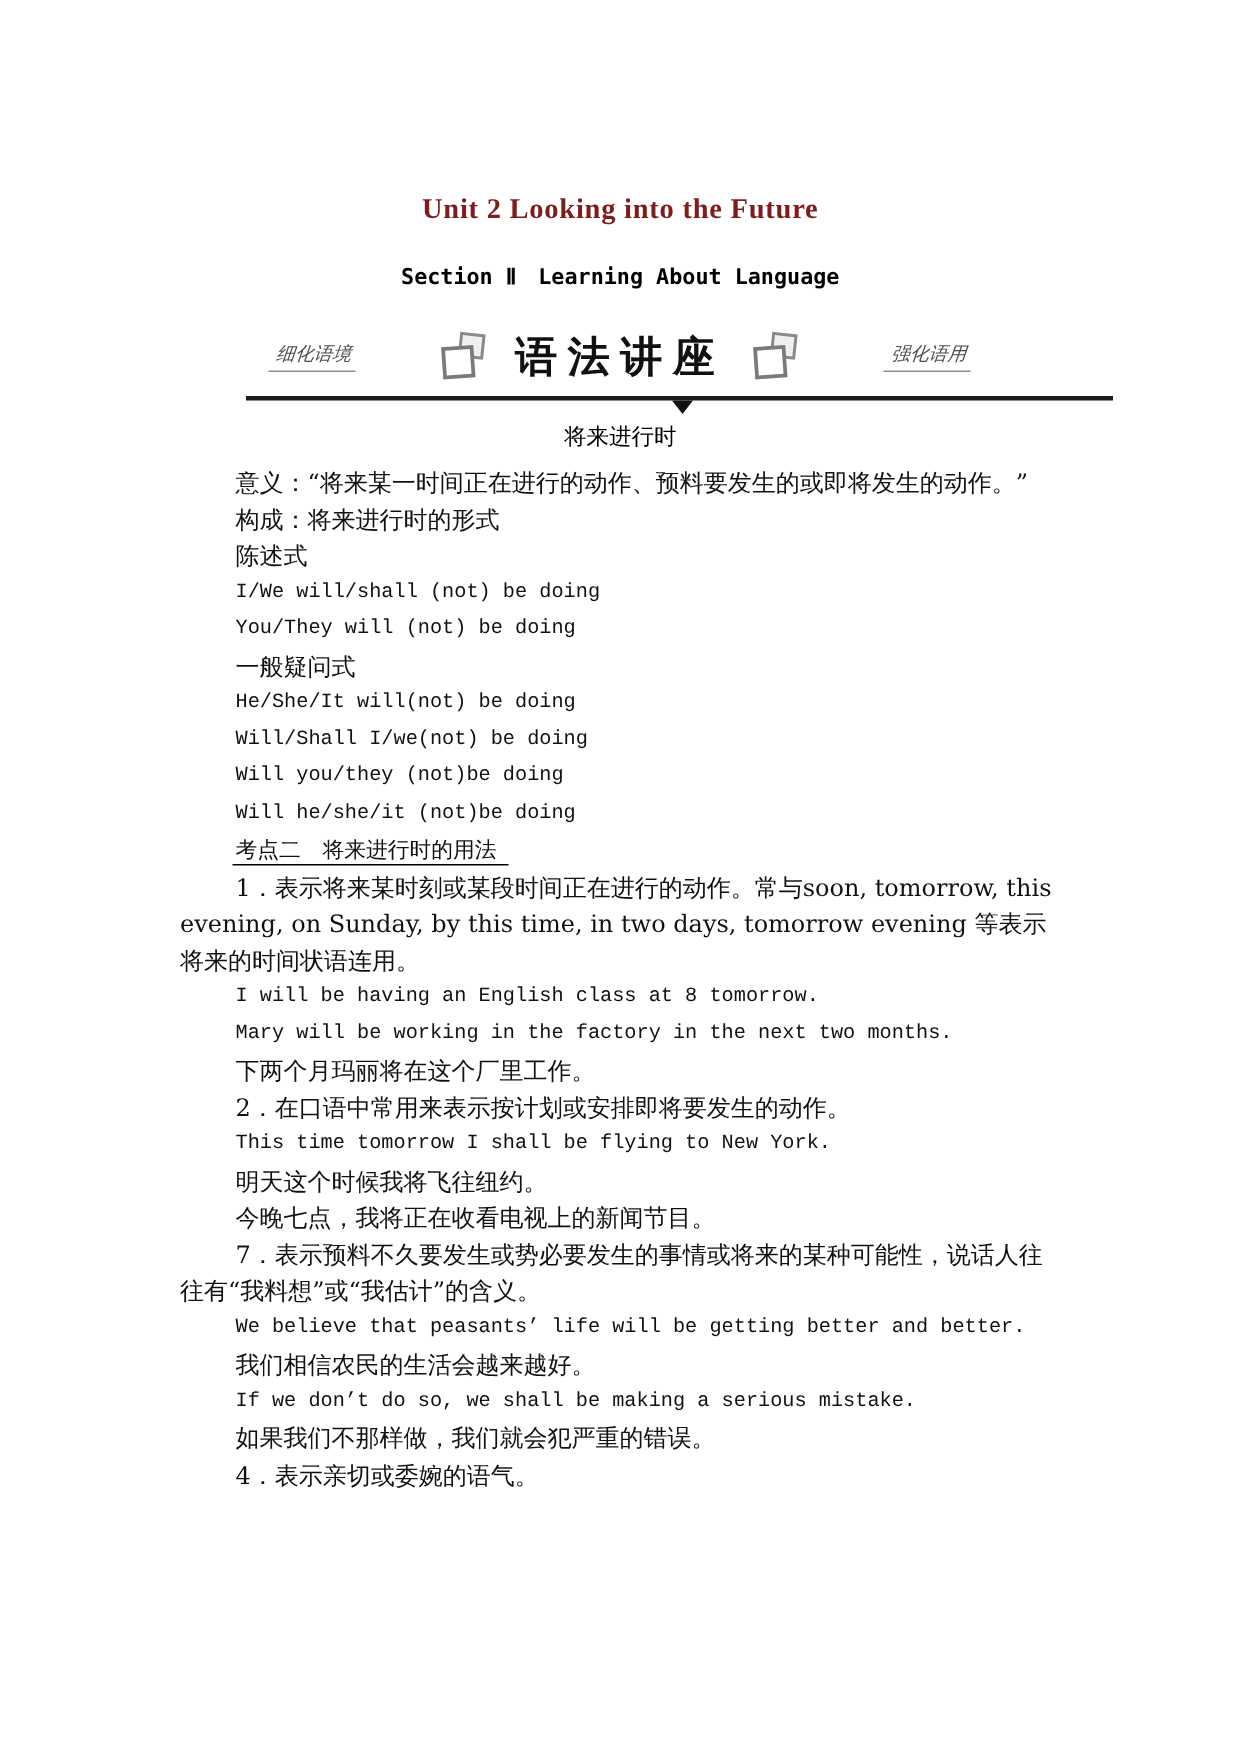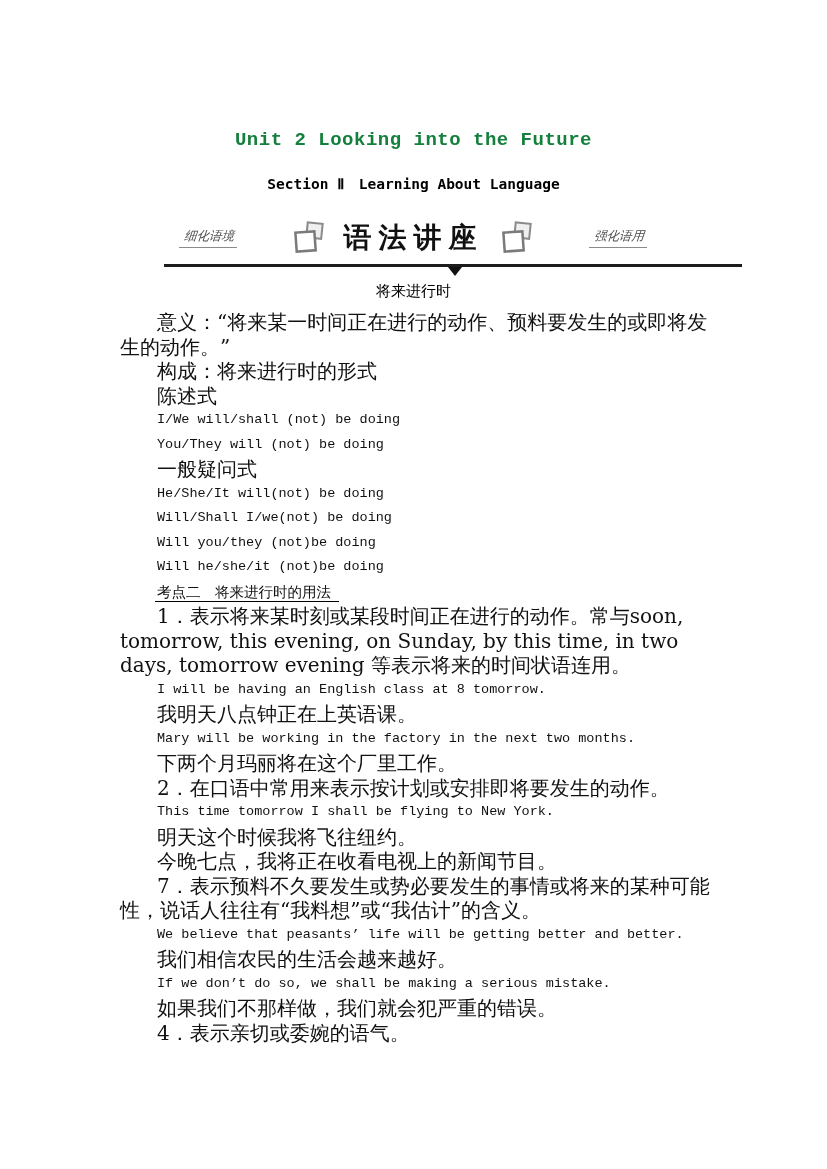--- a/index.html
+++ b/index.html
@@ -9,25 +9,25 @@
     background: #ffffff;
     font-family: "DejaVu Serif", "Liberation Serif", serif;
     color: #111111;
     overflow: hidden;
   }
   .page { position: relative; width: 827px; height: 1169px; }
 
   .unit-title {
     padding-top: 129px;
     text-align: center;
-    font-family: Liberation Mono, monospace;
+    font-family: Liberation Serif, serif;
     font-weight: bold;
     font-size: 19px;
     letter-spacing: 0.5px;
-    color: #15803d;
+    color: #7f1d1d;
   }
   .section-title {
     margin-top: 24px;
     text-align: center;
     font-family: "DejaVu Sans Mono", "Liberation Mono", monospace;
     font-weight: bold;
     font-size: 14.5px;
     color: #000000;
   }
 
@@ -81,21 +81,21 @@
     color: #000000;
   }
 
   .content { margin: 9px 116px 0 120px; }
   .line {
     margin: 0;
     line-height: 24.5px;
     text-indent: 37px;
     white-space: normal;
   }
-  .cn { font-size: 20px; font-family: "DejaVu Serif", "Liberation Serif", serif; }
+  .cn { font-size: 16px; font-family: "DejaVu Serif", "Liberation Serif", serif; }
   .en { font-size: 13.5px; font-family: Liberation Mono, monospace; }
   .kaodian {
     text-indent: 0;
     padding-left: 35px;
     font-size: 14.5px;
     line-height: 24.5px;
   }
   .kaodian .u {
     border-bottom: 1.5px solid #000000;
     padding: 0 8px 1px 2px;
@@ -142,21 +142,20 @@
       <p class="line en">I/We will/shall (not) be doing</p>
       <p class="line en">You/They will (not) be doing</p>
       <p class="line cn">一般疑问式</p>
       <p class="line en">He/She/It will(not) be doing</p>
       <p class="line en">Will/Shall I/we(not) be doing</p>
       <p class="line en">Will you/they (not)be doing</p>
       <p class="line en">Will he/she/it (not)be doing</p>
       <p class="line kaodian"><span class="u">考点二　将来进行时的用法</span></p>
       <p class="line cn">1．表示将来某时刻或某段时间正在进行的动作。常与soon, tomorrow, this evening, on Sunday, by this time, in two days, tomorrow evening 等表示将来的时间状语连用。</p>
       <p class="line en">I will be having an English class at 8 tomorrow.</p>
-      <p class="line cn">我明天八点钟正在上英语课。</p>
       <p class="line en">Mary will be working in the factory in the next two months.</p>
       <p class="line cn">下两个月玛丽将在这个厂里工作。</p>
       <p class="line cn">2．在口语中常用来表示按计划或安排即将要发生的动作。</p>
       <p class="line en">This time tomorrow I shall be flying to New York.</p>
       <p class="line cn">明天这个时候我将飞往纽约。</p>
       <p class="line cn">今晚七点，我将正在收看电视上的新闻节目。</p>
       <p class="line cn">7．表示预料不久要发生或势必要发生的事情或将来的某种可能性，说话人往往有“我料想”或“我估计”的含义。</p>
       <p class="line en">We believe that peasants’ life will be getting better and better.</p>
       <p class="line cn">我们相信农民的生活会越来越好。</p>
       <p class="line en">If we don’t do so, we shall be making a serious mistake.</p>

